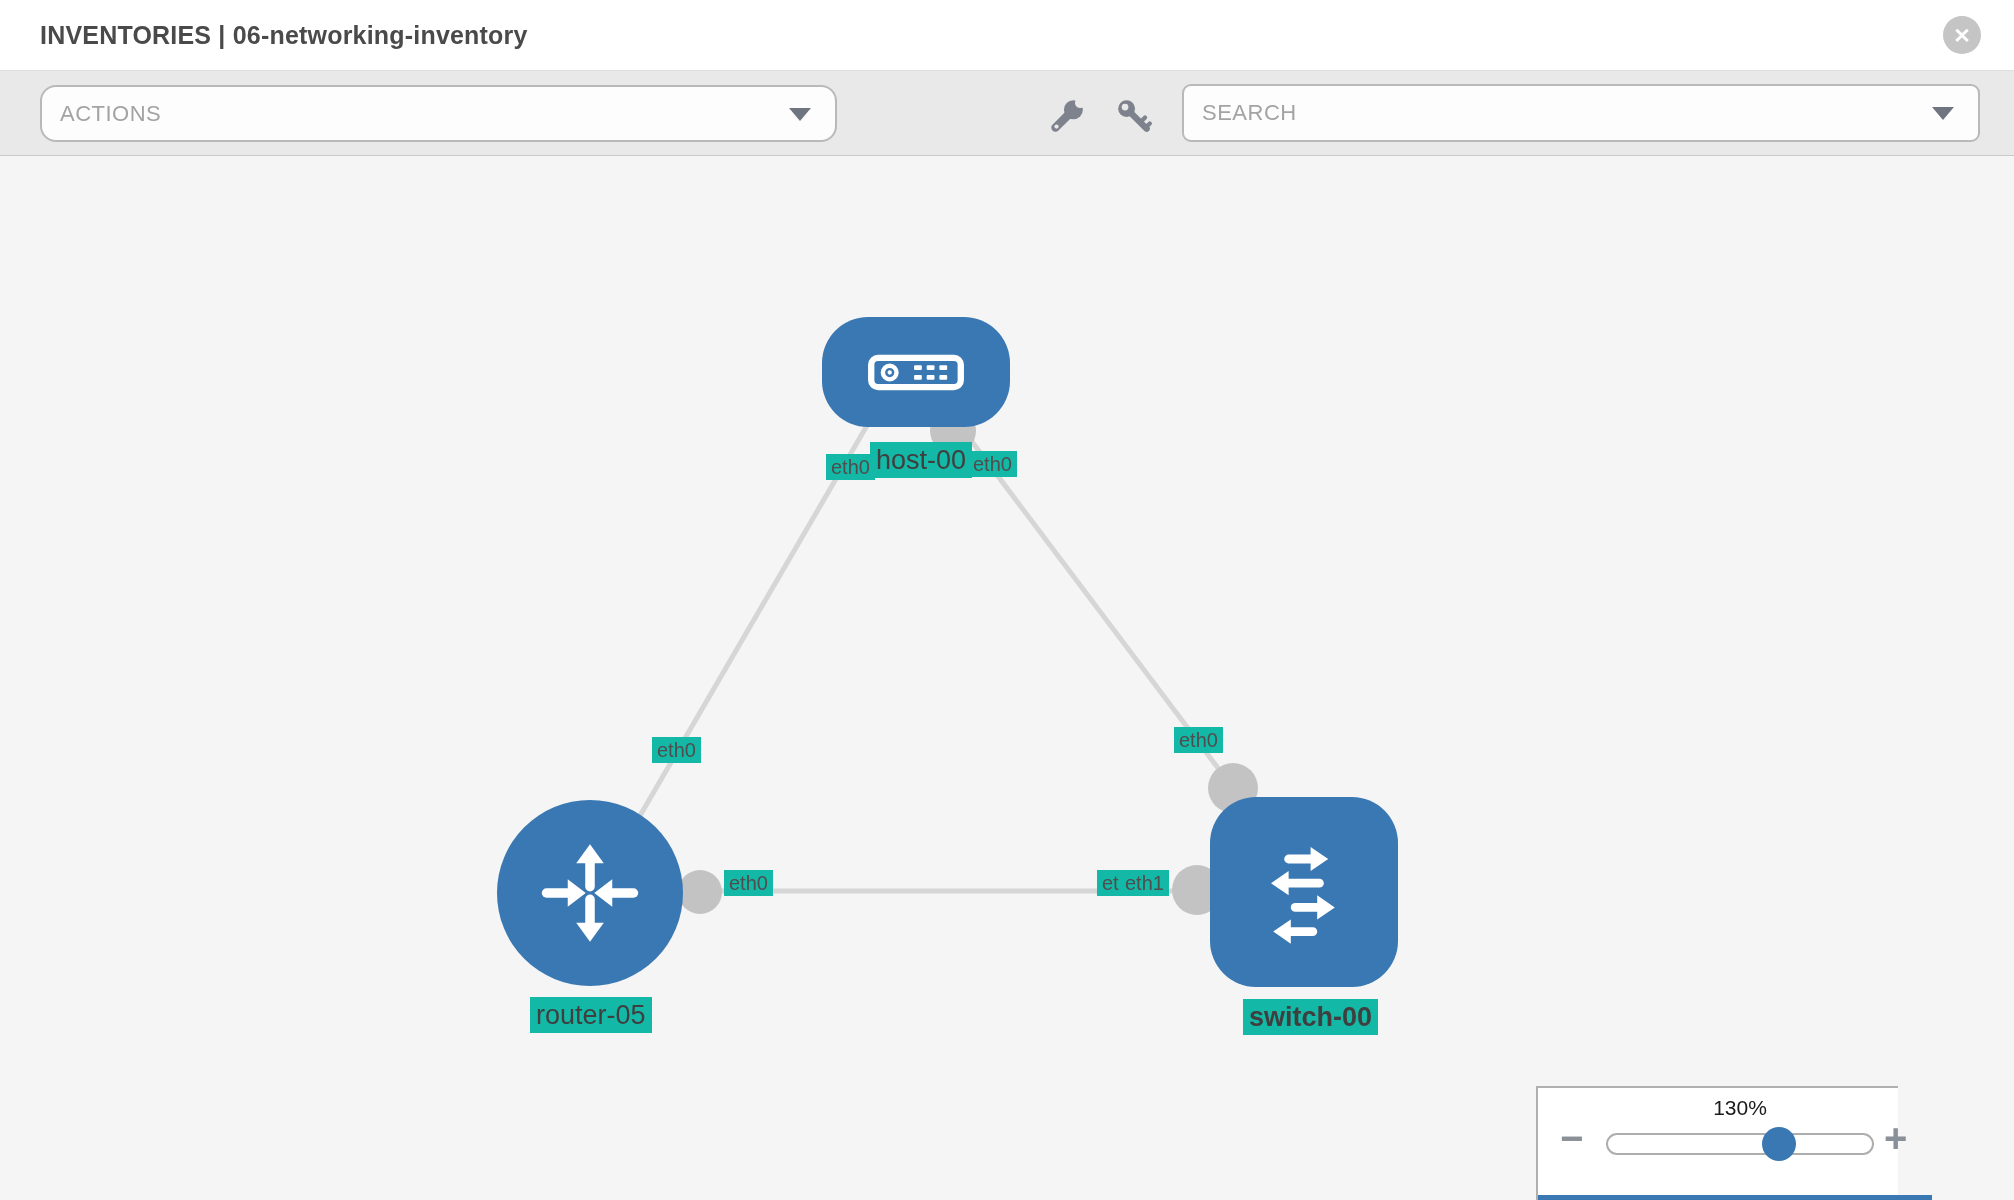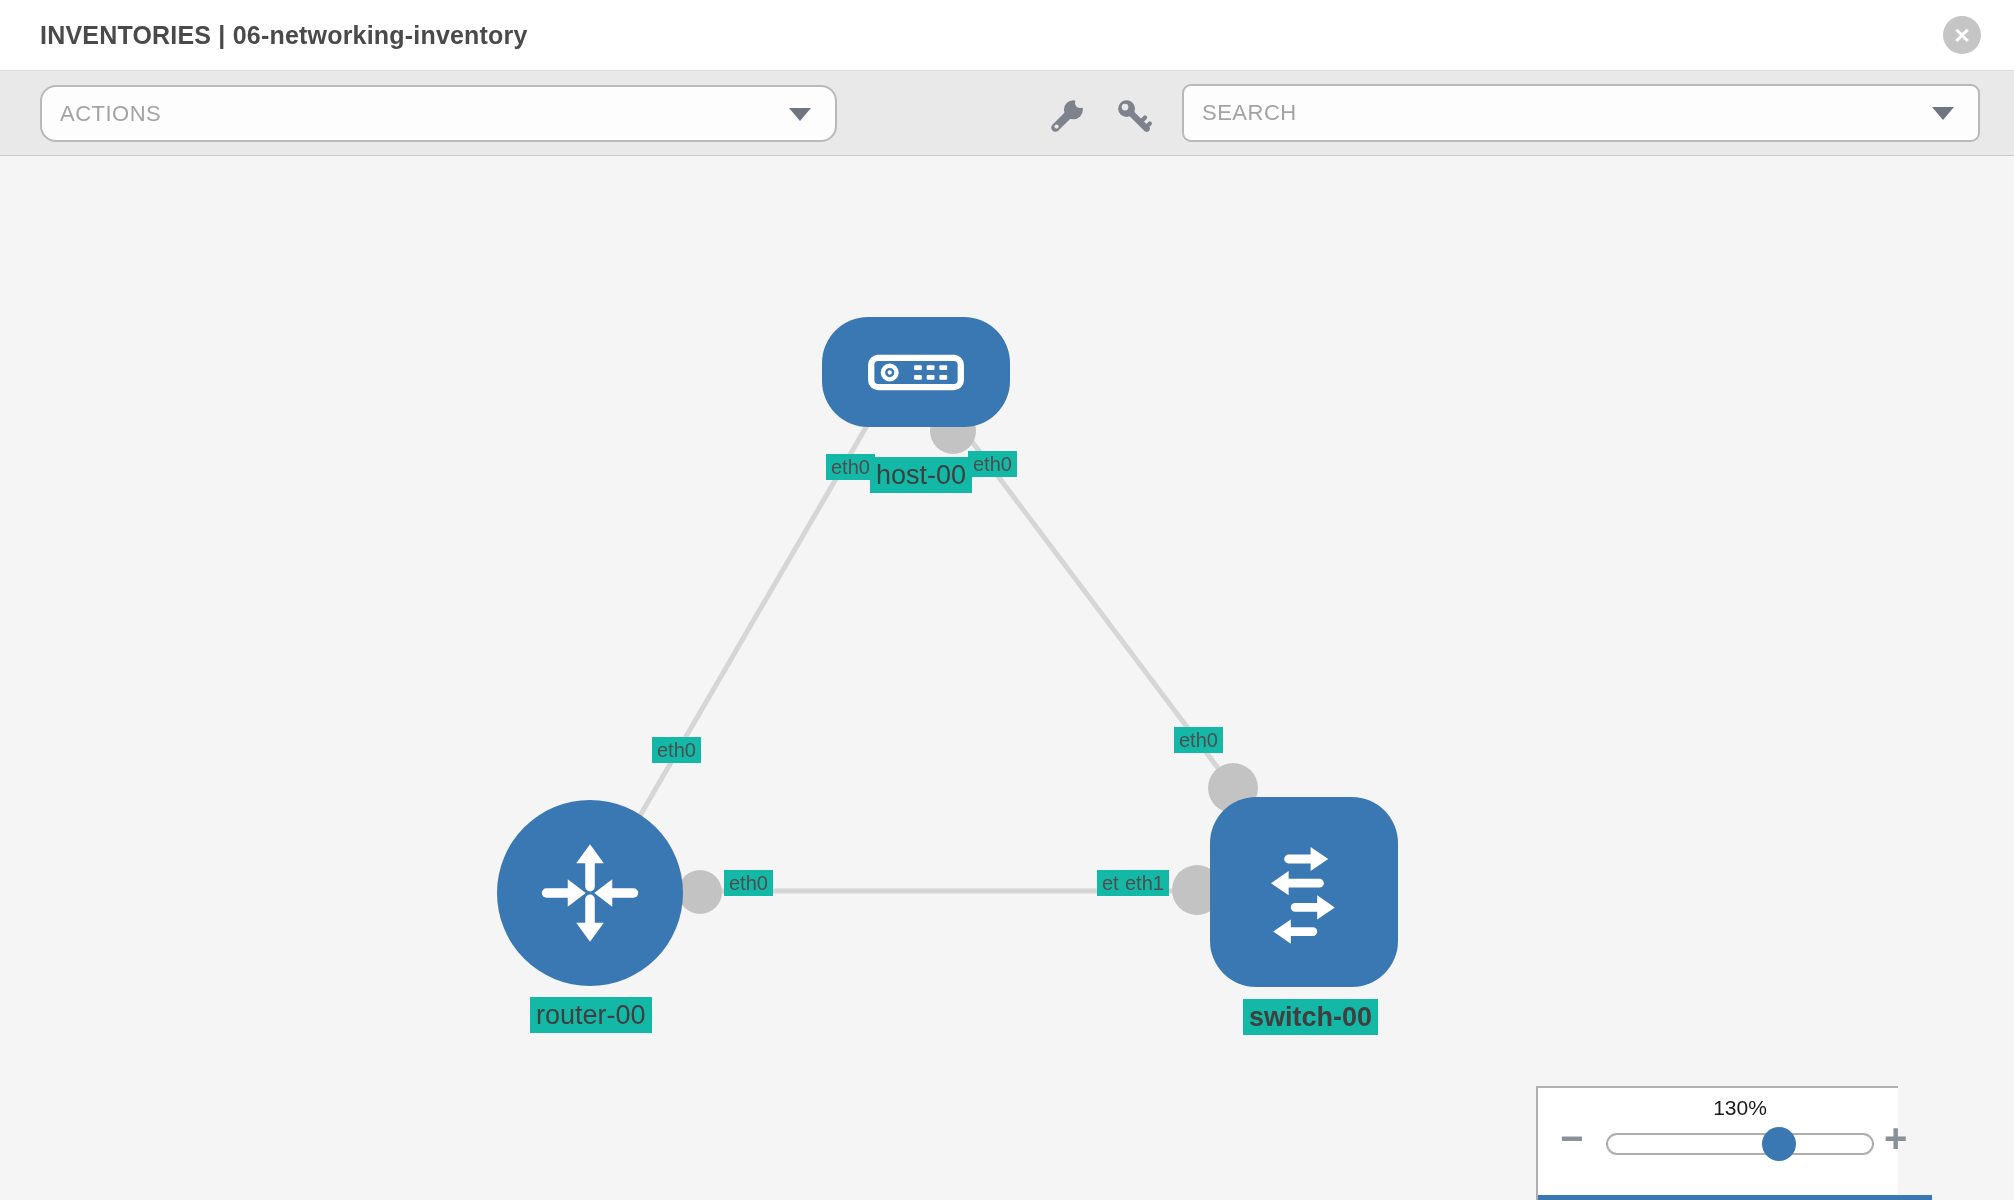--- a/index.html
+++ b/index.html
@@ -184,22 +184,22 @@
       </g>
       <g fill="#fff">
         <path d="M72 20 L56 9 V31 Z"></path>
         <path d="M20 42 L36 31 V53 Z"></path>
         <path d="M78 64 L62 53 V75 Z"></path>
         <path d="M22 86 L38 75 V97 Z"></path>
       </g>
     </svg>
   </div>
 
-  <span class="chip node-chip" style="left:870px; top:286px;margin-top:15px;">host-00</span>
-  <span class="chip node-chip" style="left:530px; top:841px;">router-00</span>
+  <span class="chip node-chip" style="left:870px; top:286px;">host-00</span>
+  <span class="chip node-chip" style="left:530px; top:841px;">router-05</span>
   <span class="chip node-chip" style="left:1243px; top:843px;font-weight:bold;">switch-00</span>
 
   <span class="chip" style="left:826px;  top:298px;">eth0</span>
   <span class="chip" style="left:968px;  top:295px;">eth0</span>
   <span class="chip" style="left:652px;  top:581px;">eth0</span>
   <span class="chip" style="left:1174px; top:571px;">eth0</span>
   <span class="chip" style="left:724px;  top:714px;">eth0</span>
   <span class="chip" style="left:1097px; top:714px;">eth0</span>
   <span class="chip chip-front" style="left:1120px; top:714px;">eth1</span>
 

